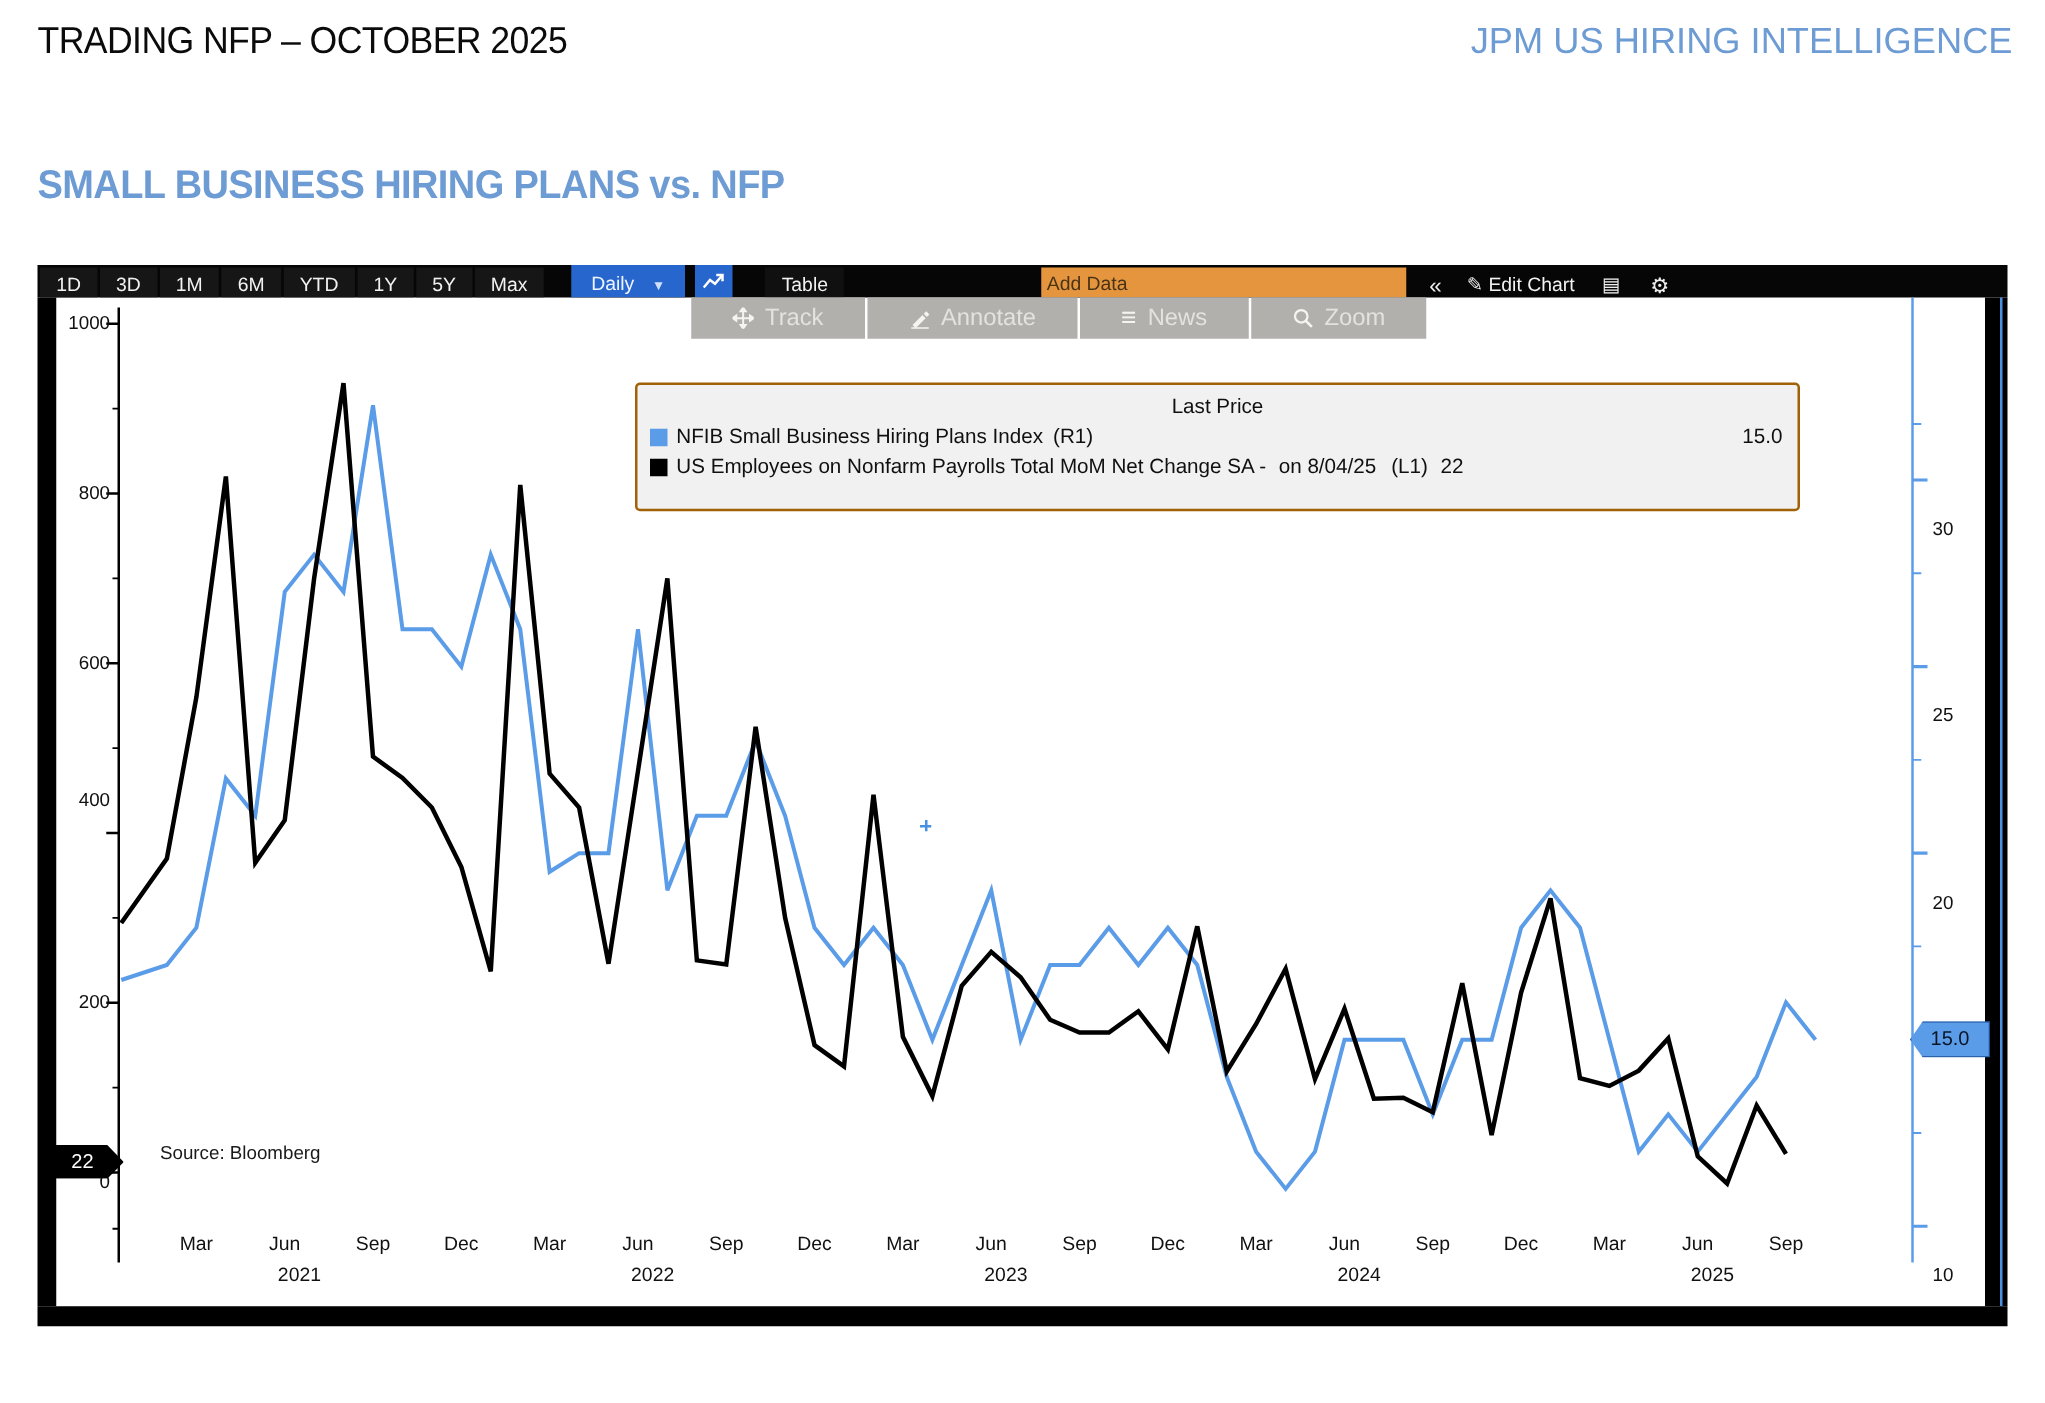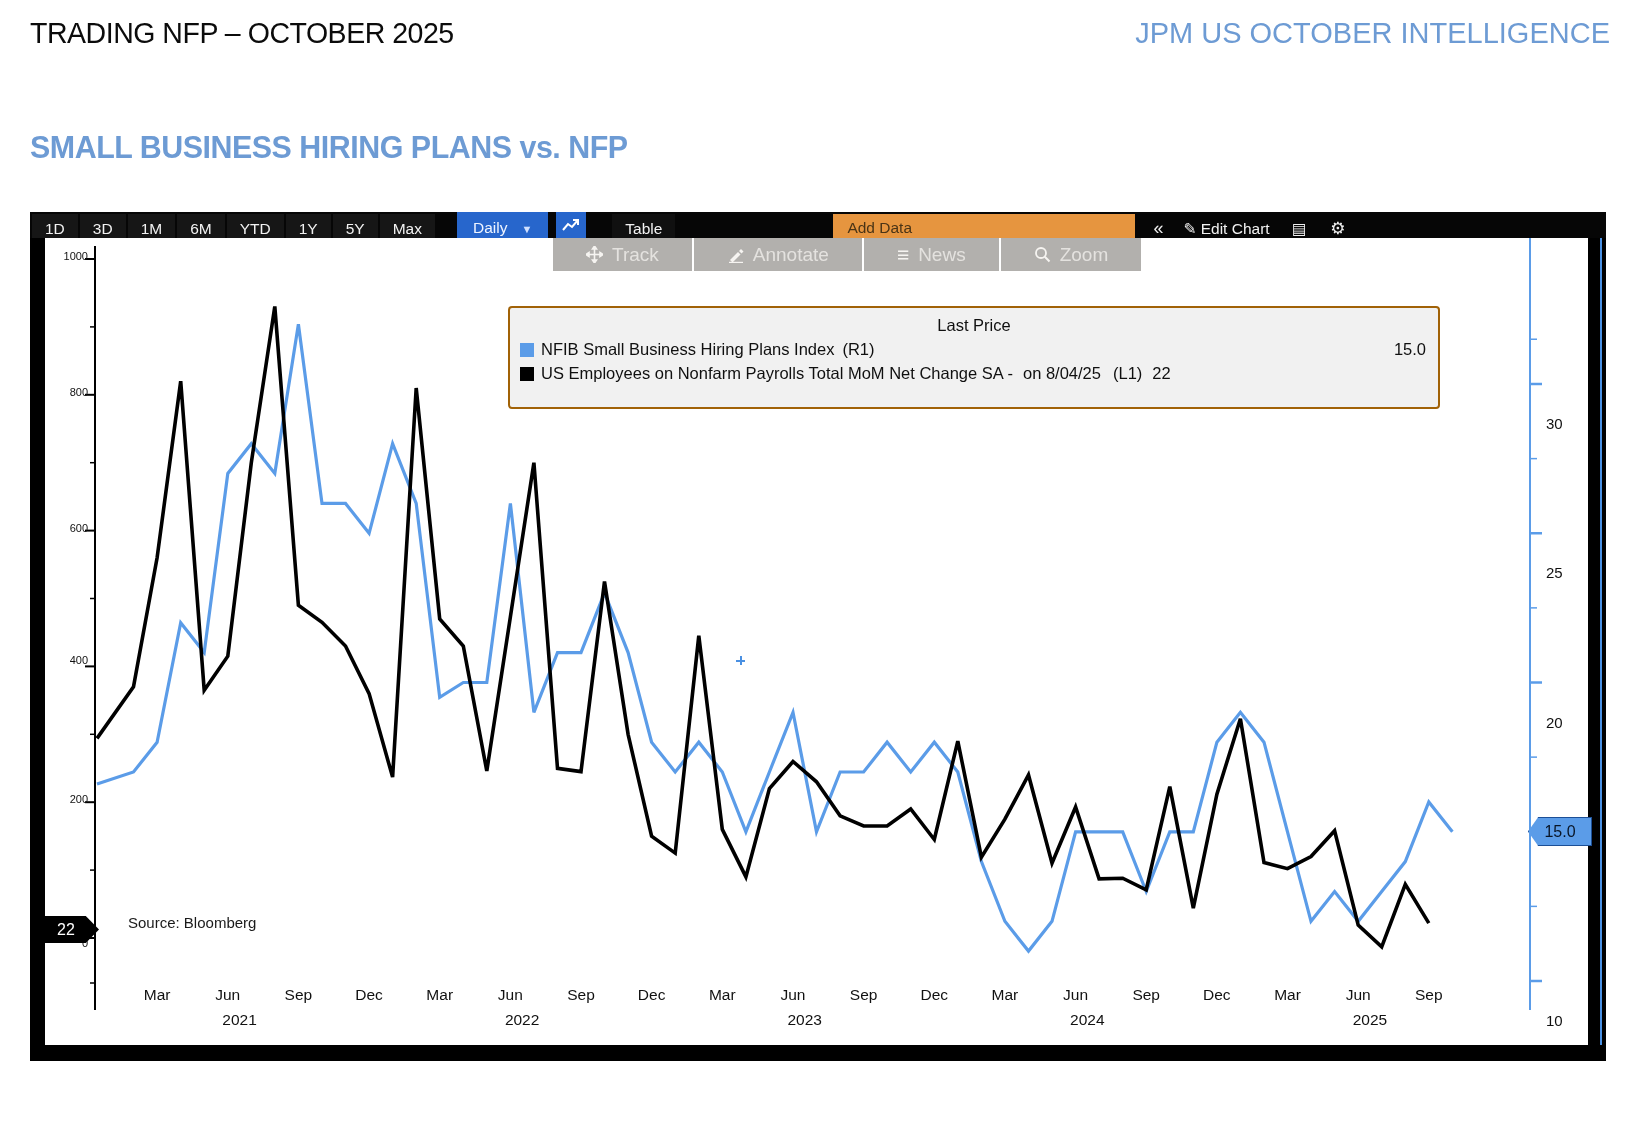--- a/index.html
+++ b/index.html
@@ -13,33 +13,33 @@
     transform:scaleX(.95);transform-origin:left top;white-space:nowrap;letter-spacing:-.5px;}
   
   #frame{left:30px;top:212px;width:1576px;height:849px;background:#fff;}
   #toolbar{left:0;top:0;width:1576px;height:26px;background:#060606;overflow:hidden;
     display:flex;align-items:flex-end;color:#f2f2f2;font-size:15.5px;}
   .tab{background:#161616;height:24px;line-height:29px;padding:0 13px;margin-left:2px;white-space:nowrap;}
   #daily-btn{background:#2766cc;height:26px;line-height:31px;padding:0 16px;margin-left:22px;color:#eef4ff;}
   #daily-btn .arr{font-size:11px;color:#cfe0ff;margin-left:14px;}
   #mini-chart-btn{background:#2766cc;width:30px;height:26px;margin-left:8px;display:flex;align-items:center;justify-content:center;}
   #table-tab{margin-left:26px;background:#101010;}
-  #add-data{background:#e6953f;color:#4a3416;height:24px;line-height:28px;width:288px;margin-left:158px;padding-left:14px;}
+  #add-data{background:#e6953f;color:#4a3416;height:24px;line-height:28px;width:288px;margin-left:158px;padding-left:4px;}
   .tb-ic{height:24px;line-height:29px;color:#efefef;}
   #edit-chart{margin-left:20px;height:24px;line-height:29px;white-space:nowrap;}
   #tools{left:523px;top:26px;height:33px;display:flex;z-index:5;}
   .tool{background:#b2b0ad;color:#e4e2df;height:33px;line-height:33px;font-size:19px;
     padding:0 33px;margin-right:2px;display:flex;align-items:center;white-space:nowrap;}
   .tool .tic{margin-right:9px;color:#f6f4f1;font-size:18px;display:flex;align-items:center;}
   #left-strip{left:0;top:26px;width:15px;height:807px;background:#000;}
   #bottom-bar{left:0;top:833px;width:1576px;height:16px;background:#000;}
   #right-strip{left:1558px;top:26px;width:18px;height:807px;background:#000;}
   #right-blue-line{left:1570px;top:26px;width:2px;height:807px;background:#4a90e2;}
   
-  .yl{width:44px;text-align:right;font-size:11px;color:#111;}
+  .yl{width:44px;text-align:right;font-size:15px;color:#111;}
   .yr{font-size:15px;color:#111;margin-top:40px;}
   #badge-22{left:3px;top:704px;width:66px;height:27px;background:#000;color:#fff;
     font-size:16px;line-height:27px;text-align:center;
     clip-path:polygon(0 0,80% 0,100% 50%,80% 100%,0 100%);z-index:4;}
   #badge-150{left:1498px;top:605px;width:62px;height:27px;background:#5b9ce8;color:#091526;
     font-size:16px;line-height:27px;text-align:center;border:1px solid #1c4f96;
     clip-path:polygon(16% 0,100% 0,100% 100%,16% 100%,0 50%);z-index:4;}
   #legend{left:478px;top:94px;width:928px;height:99px;background:#f1f1f1;
     border:2px solid #a16207;border-radius:4px;z-index:3;font-size:16.5px;color:#101010;}
   #legend .lg-title{text-align:center;margin-top:8px;}
@@ -49,21 +49,21 @@
   #source{left:98px;top:702px;font-size:15px;color:#1a1a1a;}
   #cursor-dot{left:706px;top:444px;width:9px;height:9px;z-index:2;}
   #cursor-dot:before,#cursor-dot:after{content:"";position:absolute;background:#4a90e2;}
   #cursor-dot:before{left:4px;top:0;width:1.5px;height:9px;}
   #cursor-dot:after{left:0;top:4px;width:9px;height:1.5px;}
 </style>
 </head>
 <body>
 
 <div class="abs" id="page-title">TRADING NFP – OCTOBER 2025</div>
-<div class="abs" id="brand">JPM US OCTOBER INTELLIGENCE</div>
+<div class="abs" id="brand">JPM US HIRING INTELLIGENCE</div>
 <div class="abs" id="sub-title">SMALL BUSINESS HIRING PLANS vs. NFP</div>
 
 <div class="abs" id="frame">
 
   <div class="abs" id="toolbar">
     <div class="tab">1D</div>
     <div class="tab">3D</div>
     <div class="tab">1M</div>
     <div class="tab">6M</div>
     <div class="tab">YTD</div>
@@ -204,21 +204,21 @@
       <span style="margin-left:10px;">on 8/04/25</span>
       <span style="margin-left:12px;">(L1)</span>
       <span style="margin-left:10px;">22</span>
     </div>
   </div>
 
   <div id="yl-labels">
       <div class="abs yl" style="left: 14px; top: 38px;">1000</div>
       <div class="abs yl" style="left: 14px; top: 173.8px;">800</div>
       <div class="abs yl" style="left: 14px; top: 309.6px;">600</div>
-      <div class="abs yl" style="left: 14px; top: 442px;">400</div>
+      <div class="abs yl" style="left: 14px; top: 420px;">400</div>
       <div class="abs yl" style="left: 14px; top: 581.2px; text-align: right;">200</div>
       <div class="abs yl" style="left: 14px; top: 725px;">0</div>
     </div>
   <div id="yr-labels">
       <div class="abs yr" style="left: 1516px; top: 163px;">30</div>
       <div class="abs yr" style="left: 1516px; top: 312.25px;">25</div>
       <div class="abs yr" style="left: 1516px; top: 461.5px;">20</div>
       <div class="abs yr" style="left: 1516px; top: 760px;">10</div>
     </div>
 

